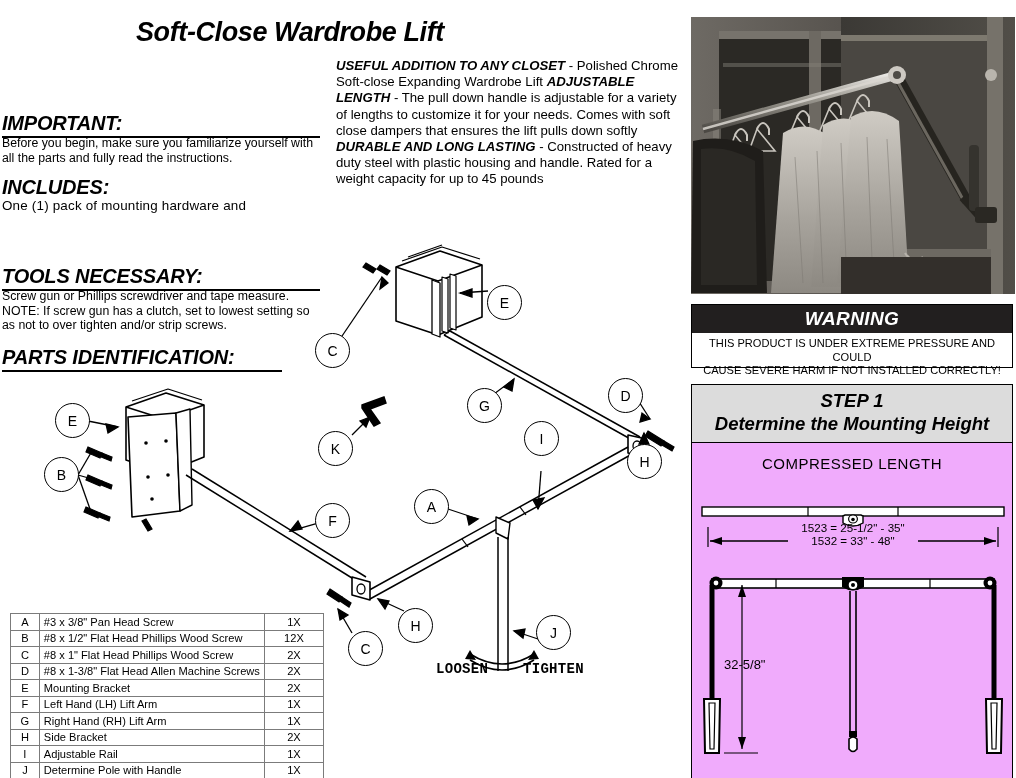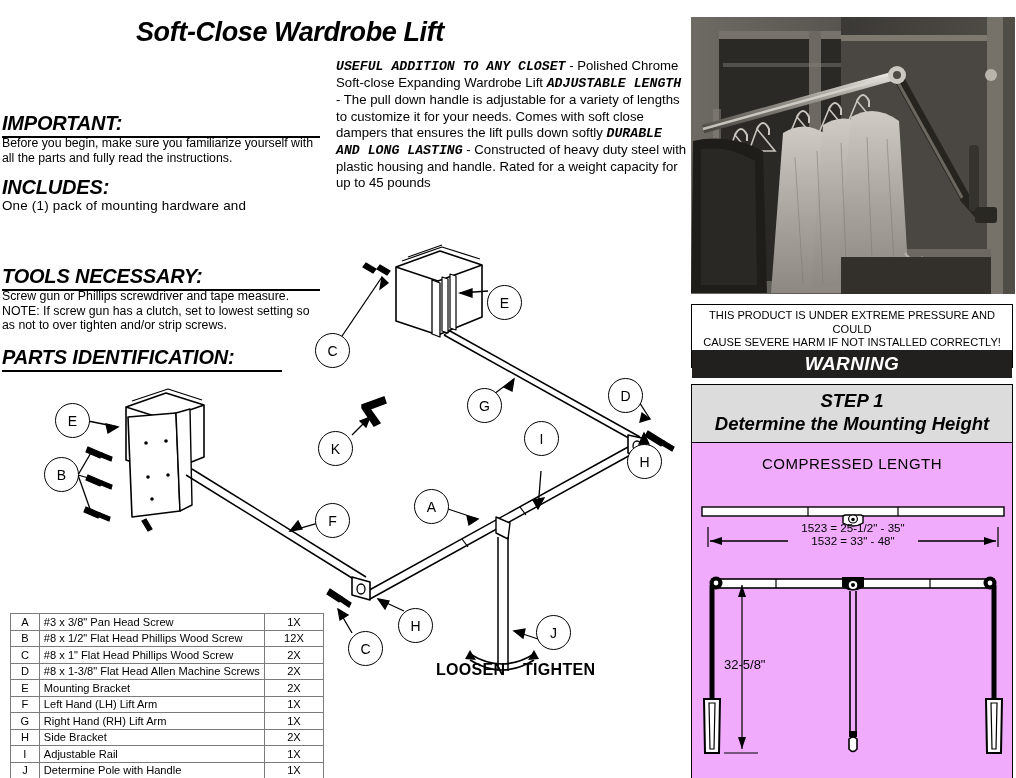--- a/index.html
+++ b/index.html
@@ -47,21 +47,21 @@
   #includes-body  { left: 2px; top: 182px; width: 330px; }
   #tools-head     { left: 2px; top: 249px; width: 318px; }
   #tools-body     { left: 2px; top: 273px; width: 322px; }
   #parts-head     { left: 2px; top: 330px; width: 280px; }
 
   
   #desc {
     left: 336px; top: 42px; width: 352px;
     font-size: 13.2px; line-height: 16.2px;
   }
-  #desc b { font-style: italic; font-weight: bold; font-family: Liberation Mono, monospace; }
+  #desc b { font-style: italic; font-weight: bold; }
 
   
   #photo {
     left: 691px; top: 1px; width: 324px; height: 277px;
     overflow: hidden; background: #2f2d2b;
   }
 
   
   #warn-box {
     left: 691px; top: 288px; width: 322px; height: 64px;
@@ -128,21 +128,21 @@
 
   
   .callout {
     width: 33px; height: 33px; border: 1.6px solid #000;
     border-radius: 50%; background: #fff;
     display: flex; align-items: center; justify-content: center;
     font-size: 14px; font-weight: 500;
   }
   
   .diag-label {
-    font-size: 16px; font-weight: bold; letter-spacing: 0.3px;
+    font-size: 14px; font-weight: bold; letter-spacing: 0.3px; font-family: Liberation Mono, monospace;
   }
 </style>
 </head>
 <body>
 
 <div class="abs" id="title">Soft-Close Wardrobe Lift</div>
 
 <div class="abs" id="important-head">
   <span class="sec-head head-rule" style="width:100%;">IMPORTANT:</span>
 </div>
@@ -244,26 +244,26 @@
       <path d="M150 126 L156 266"></path>
         <path d="M176 120 L182 266"></path>
       <path d="M196 122 L204 264"></path>
     </g>
     <path d="M214 236 q8 12 18 4" stroke="#b6b2aa" stroke-width="2.2" fill="none"></path>
     <rect x="150" y="240" width="150" height="37" fill="#332f2b"></rect>
   </svg>
 </div>
 
 <div class="abs" id="warn-box">
+  <div id="warn-bar">
+    <span id="warn-title">WARNING</span>
+  </div>
   <div id="warn-text">
     <div>THIS PRODUCT IS UNDER EXTREME PRESSURE AND COULD</div>
     <div>CAUSE SEVERE HARM IF NOT INSTALLED CORRECTLY!</div>
-  </div>
-  <div id="warn-bar">
-    <span id="warn-title">WARNING</span>
   </div>
 </div>
 
 <div class="abs" id="step-panel">
   <div id="step-head">
     <div id="step-num">STEP 1</div>
     <div id="step-sub">Determine the Mounting Height</div>
   </div>
 
   <div id="compressed-label">COMPRESSED LENGTH</div>

